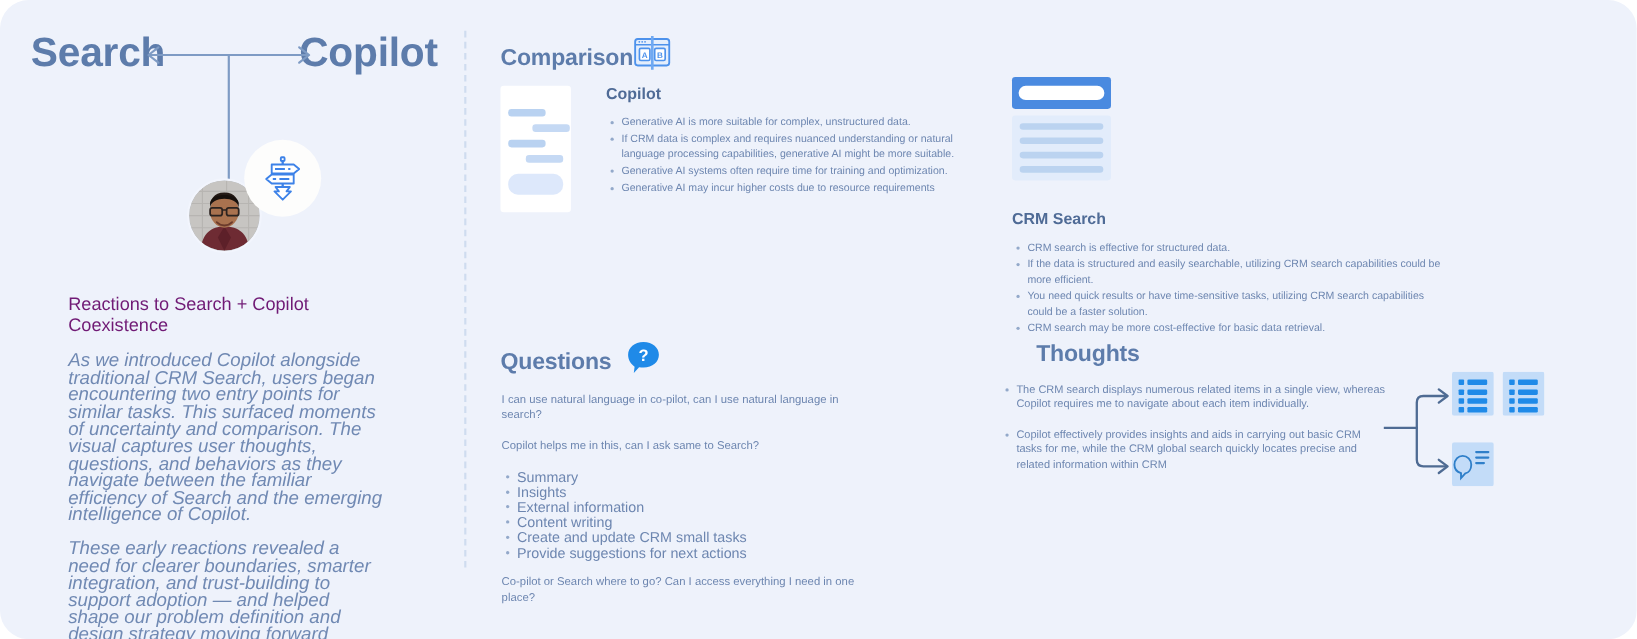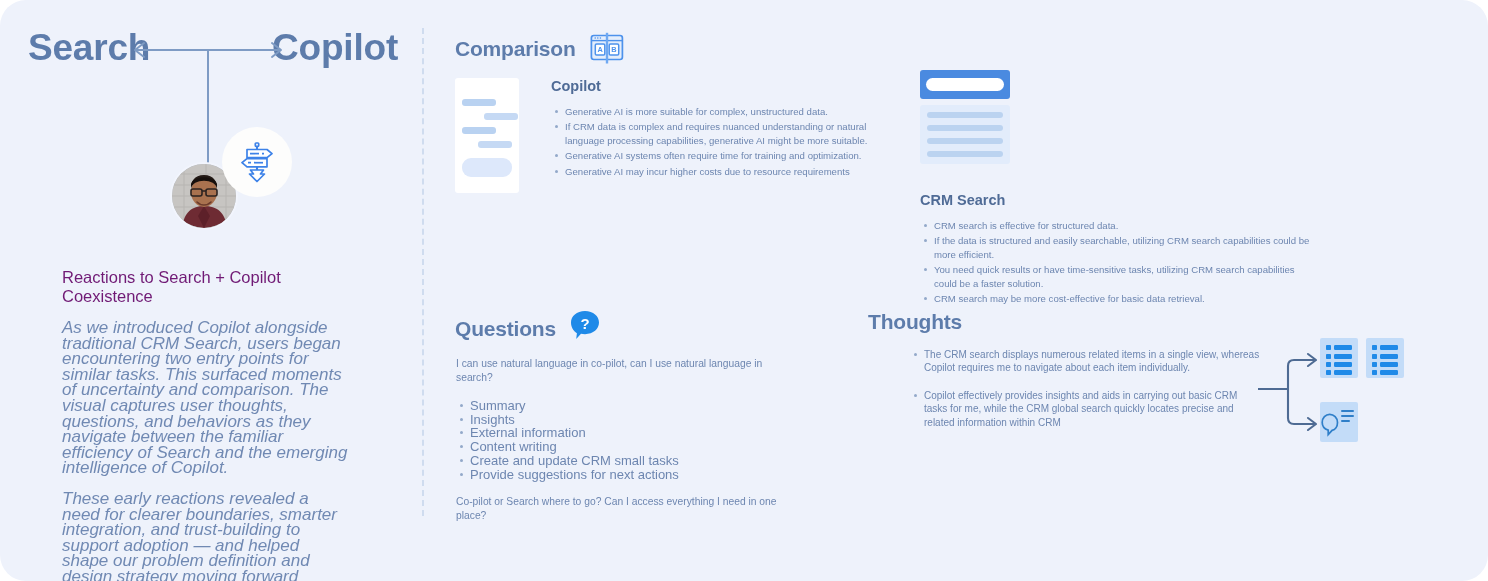--- a/index.html
+++ b/index.html
@@ -101,22 +101,21 @@
     width: 0;
     height: 488px;
     border-left: 2px dashed #cfdcef;
   }
 
   
   .cmp-head {
     position: absolute;
     left: 455px; top: 32px;
     display: flex;
-    align-items: center;
-    gap: 14px;
+    align-items: flex-end;
   }
   .cmp-head .title { font-size: 21px; }
 
   .cmp-col-a {
     position: absolute;
     left: 455px; top: 78px;
     display: flex;
     gap: 32px;
   }
   .cmp-col-b {
@@ -212,21 +211,21 @@
     margin: 0 0 14px 0;
     font-size: 10.3px;
     line-height: 14px;
     color: #6d86b0;
   }
   .q-body ul.bullets li { font-size: 13px; line-height: 13.2px; margin-bottom: 0.5px; }
 
   
   .t-head {
     position: absolute;
-    left: 868px; top: 310px;
+    left: 942px; top: 310px;
     font-size: 21px;
   }
   .t-body {
     position: absolute;
     left: 910px; top: 348px;
     width: 350px;
   }
   .t-body ul.bullets li {
     font-size: 10px;
     line-height: 13.4px;
@@ -382,20 +381,21 @@
   <div class="q-head">
     <span class="title h-big">Questions</span>
     <svg width="32" height="32" viewBox="0 0 32 32">
       <path d="M16 2 C24.3 2 30 7.2 30 13.6 C30 20 24.3 25.2 16 25.2 C14.6 25.2 13.3 25.05 12 24.8 L7.2 30 L7.9 24.3 C4.3 22 2 18 2 13.6 C2 7.2 7.7 2 16 2 Z" fill="#1f8ae8"></path>
       <text x="16" y="19.6" font-family="Liberation Sans, sans-serif" font-size="15" font-weight="bold" fill="#ffffff" text-anchor="middle">?</text>
     </svg>
   </div>
 
   <div class="q-body">
     <p>I can use natural language in co-pilot, can I use natural language in search?</p>
+    <p>Copilot helps me in this, can I ask same to Search?</p>
     <ul class="bullets" style="margin-bottom:14px;">
       <li>Summary</li>
       <li>Insights</li>
       <li>External information</li>
       <li>Content writing</li>
       <li>Create and update CRM small tasks</li>
       <li>Provide suggestions for next actions</li>
     </ul>
     <p>Co-pilot or Search where to go? Can I access everything I need in one place?</p>
   </div>

